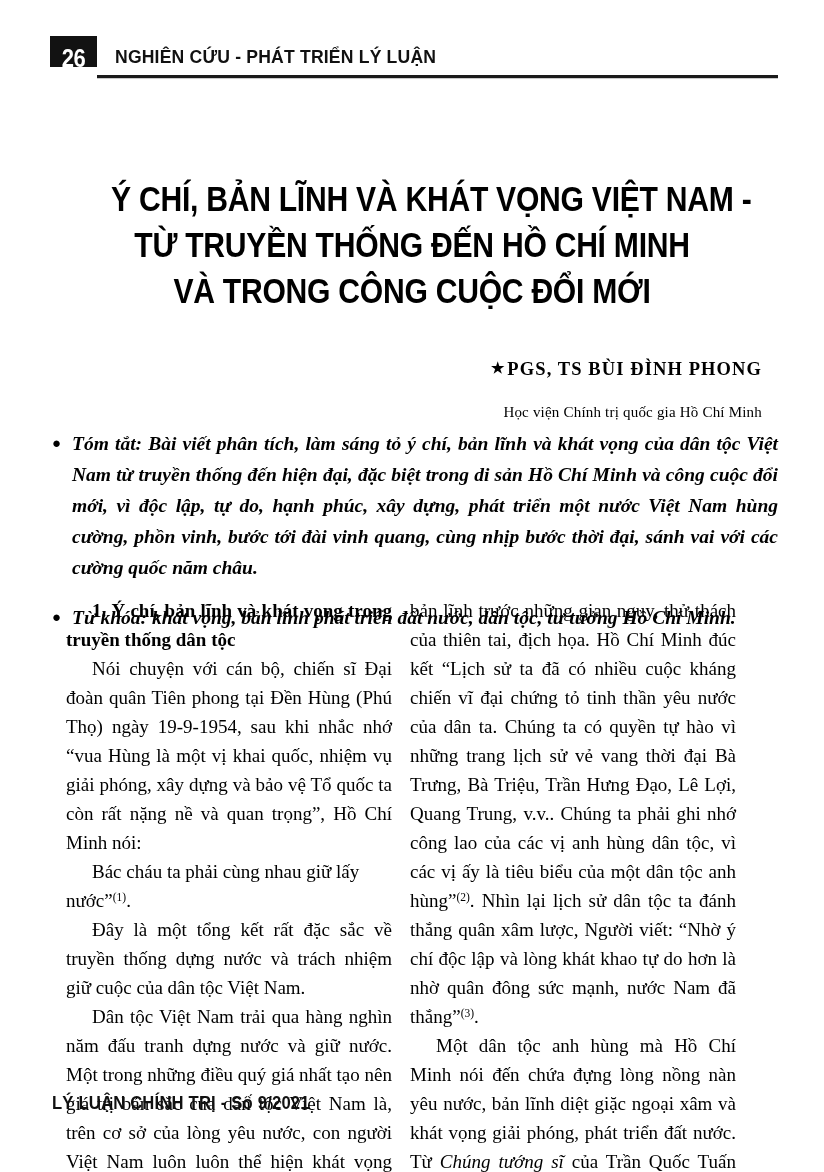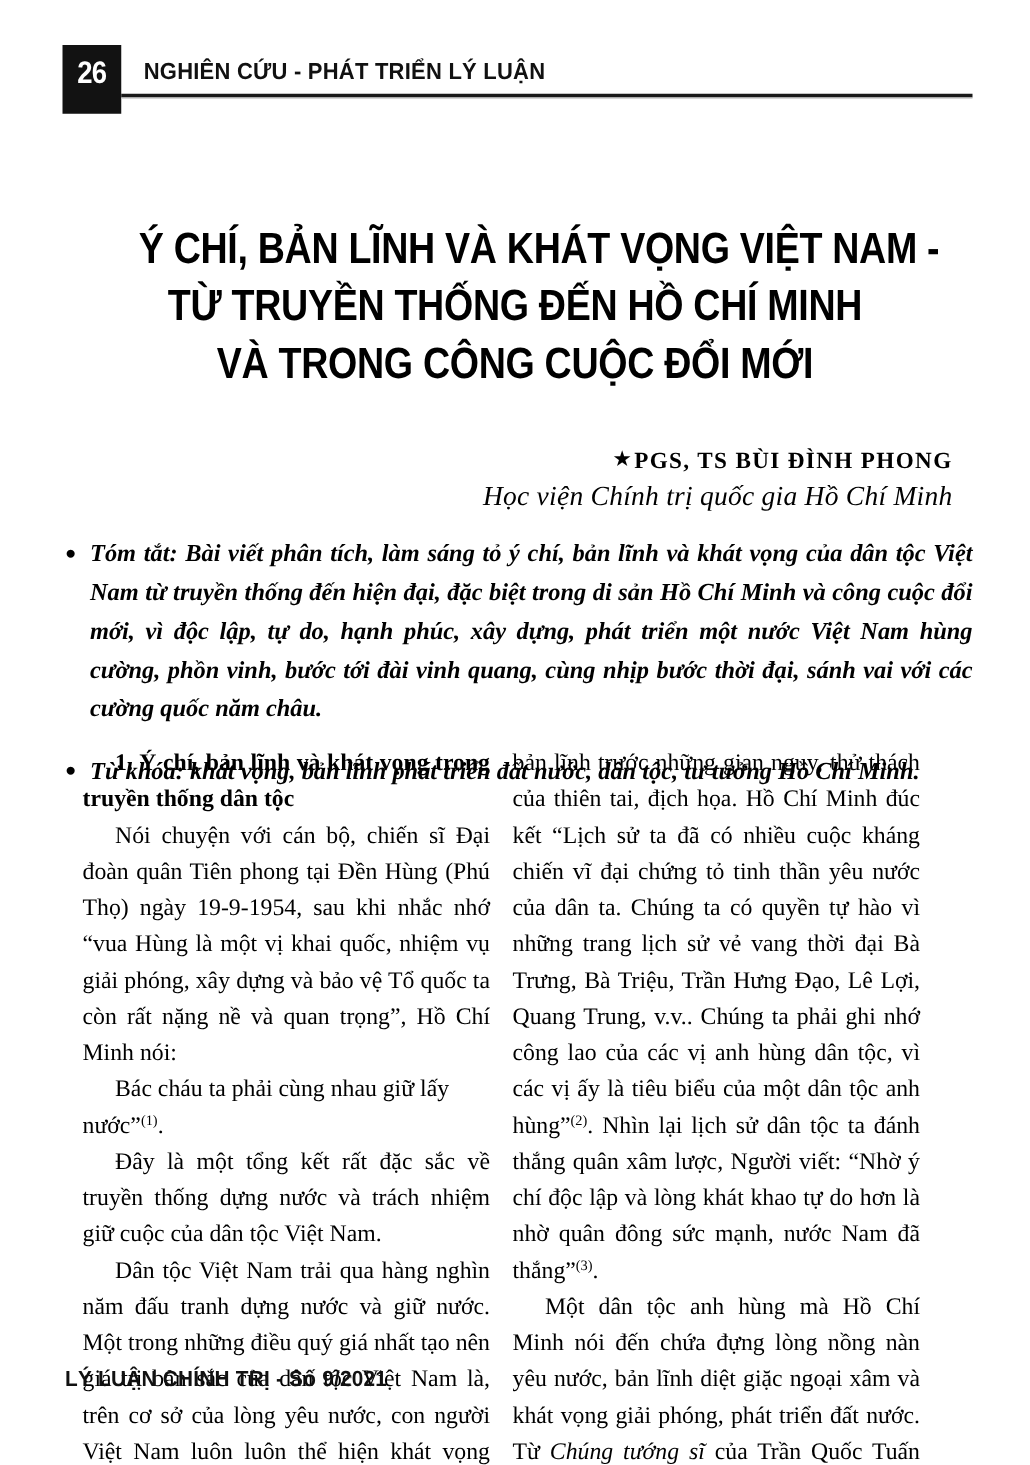--- a/index.html
+++ b/index.html
@@ -26,21 +26,21 @@
     left: 50px;
     top: 36px;
     width: 728px;
     height: 46px;
   }
   .page-number-box {
     position: absolute;
     left: 0;
     top: 0;
     width: 47px;
-    height: 55px;
+    height: 31px;
     background: #121212;
   }
   .page-number-box .num {
     position: absolute;
     left: 0;
     right: 0;
     top: 7px;
     text-align: center;
     font-family: "Liberation Sans", "DejaVu Sans", sans-serif;
     font-weight: bold;
@@ -116,24 +116,23 @@
     line-height: 24px;
     letter-spacing: 1.1px;
   }
   .author-star {
     font-size: 15px;
     vertical-align: 2px;
     letter-spacing: 0;
     margin-right: 3px;
   }
   .author-affil {
-    margin-top: 4px;
-    font-family: "Liberation Serif", "DejaVu Serif", serif;
-    font-style: italic;
-    font-size: 22px;
+    margin-top: 20px;
+    font-family: "Liberation Serif", "DejaVu Serif", serif;
+    font-size: 15px;
     line-height: 23px;
     letter-spacing: 0.2px;
   }
 
   
   .abstract-block {
     position: absolute;
     left: 52px;
     top: 428px;
     width: 726px;

